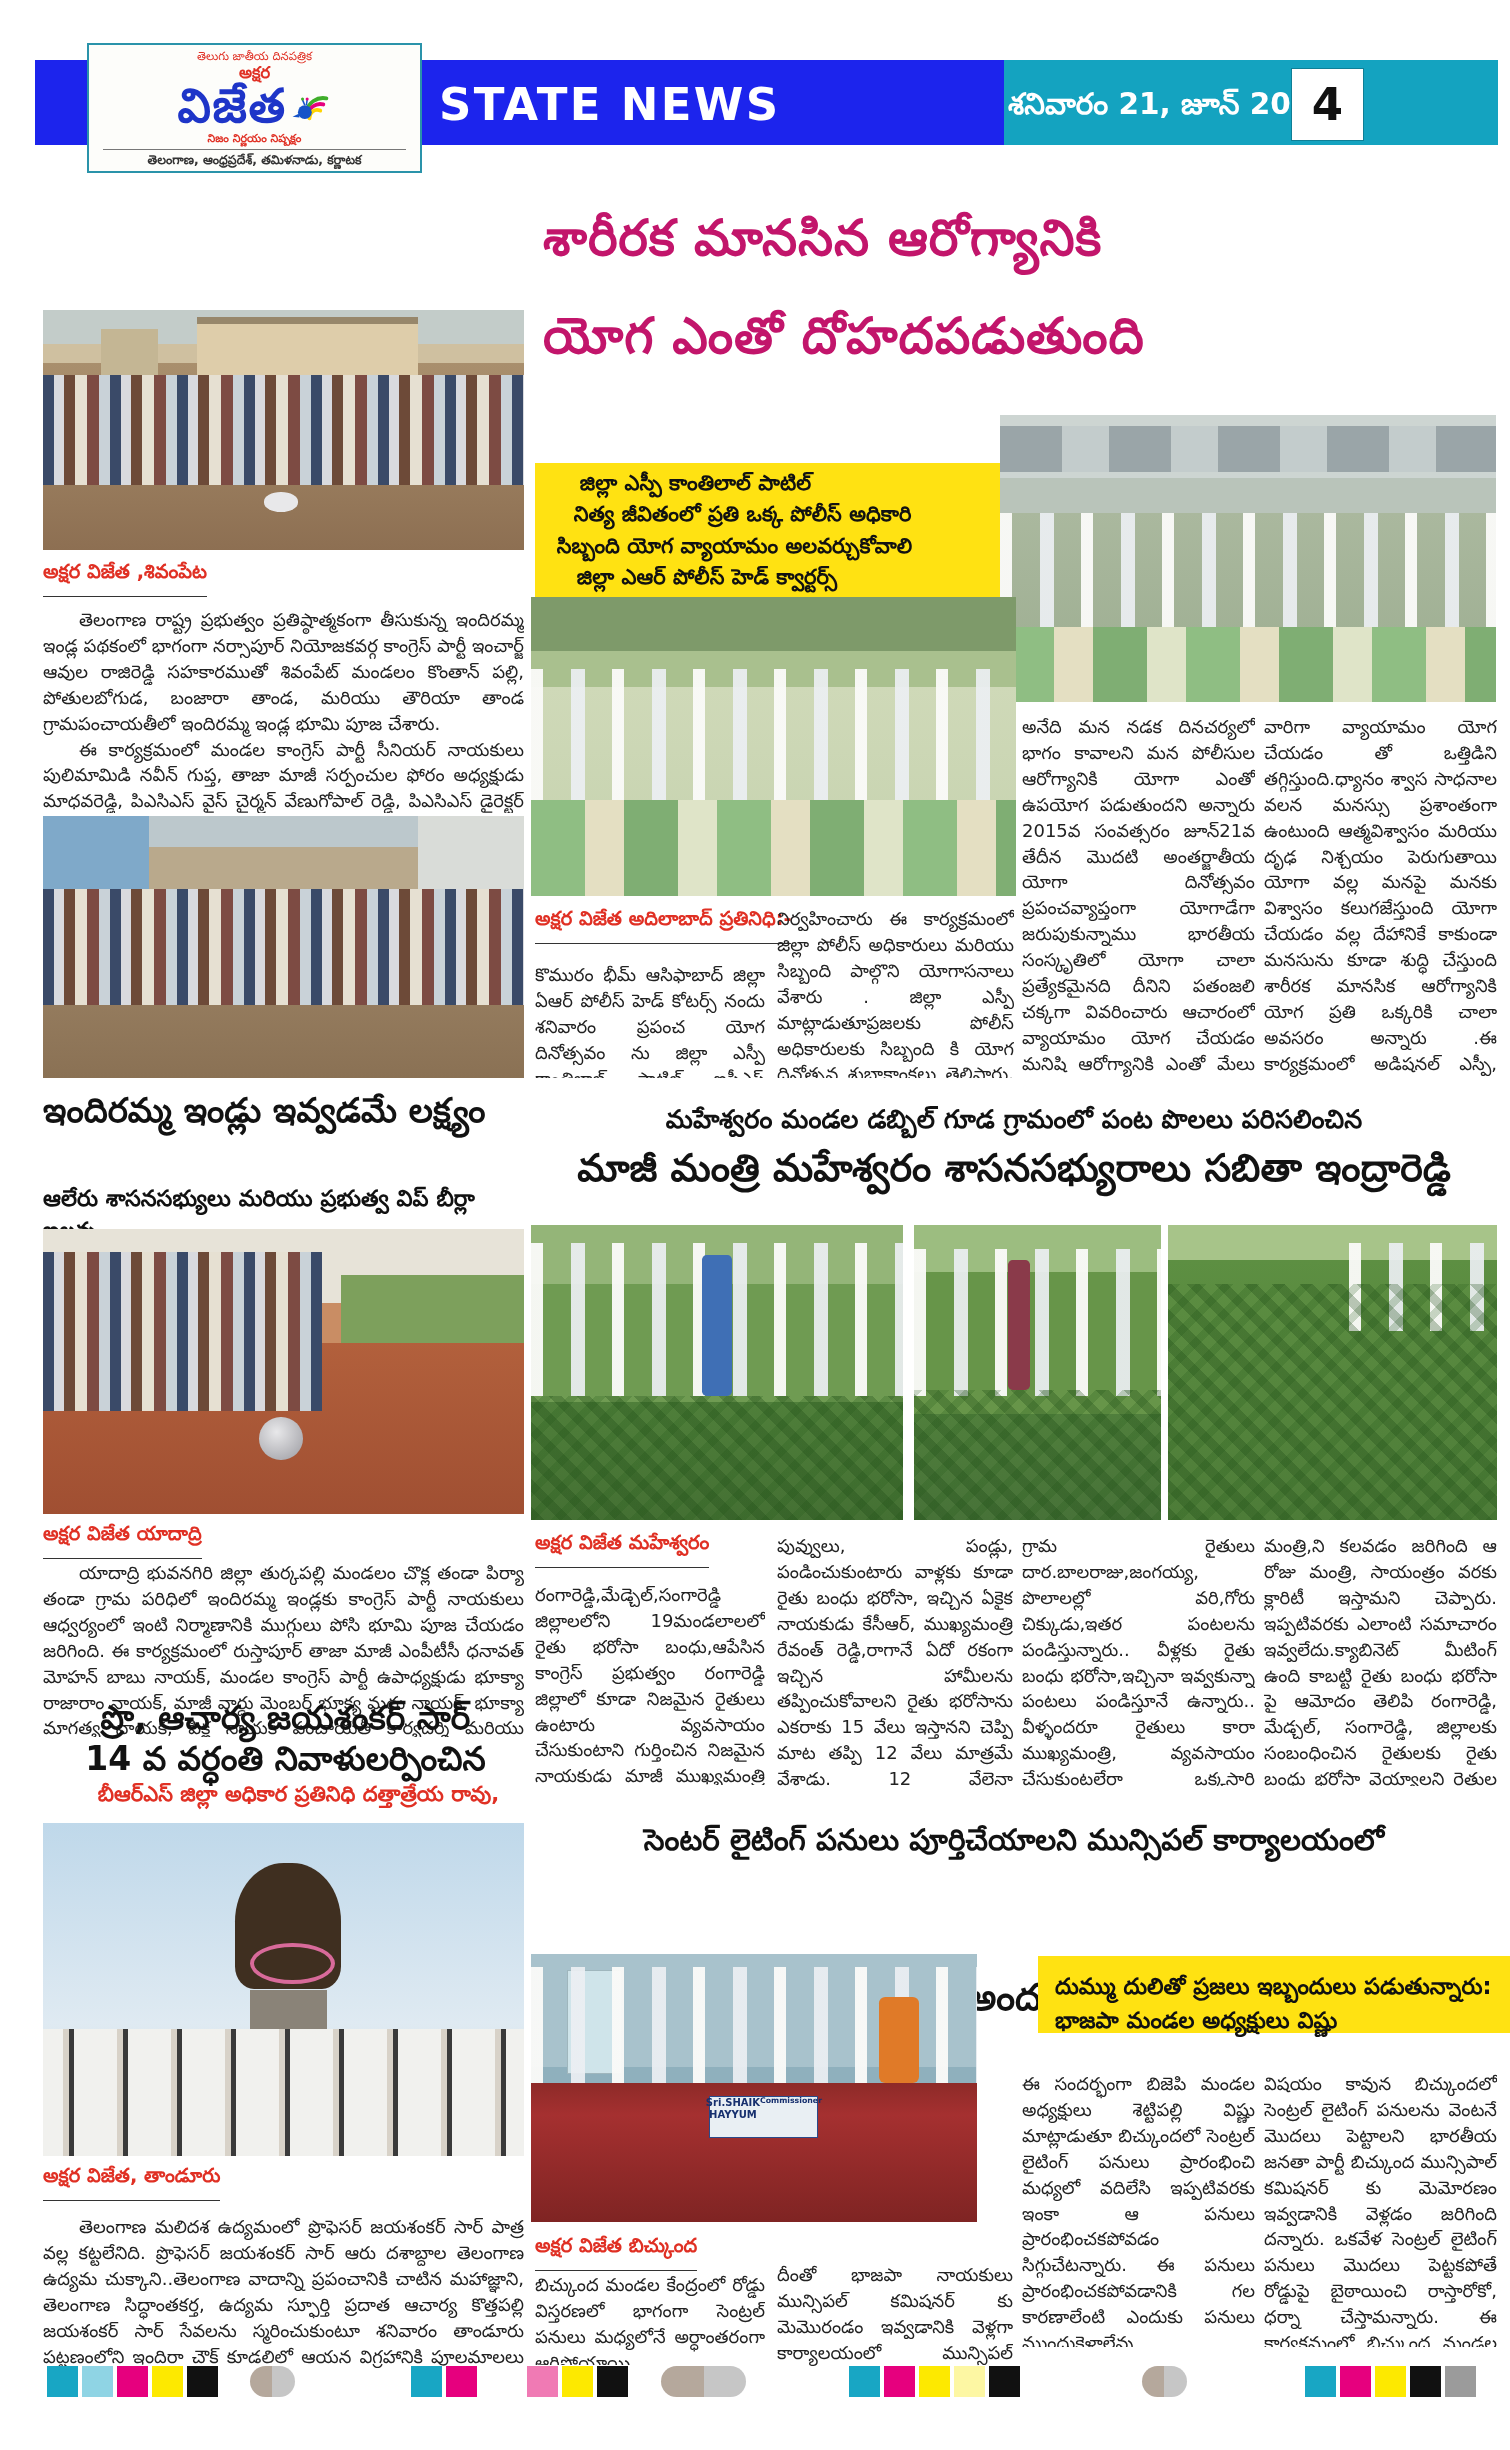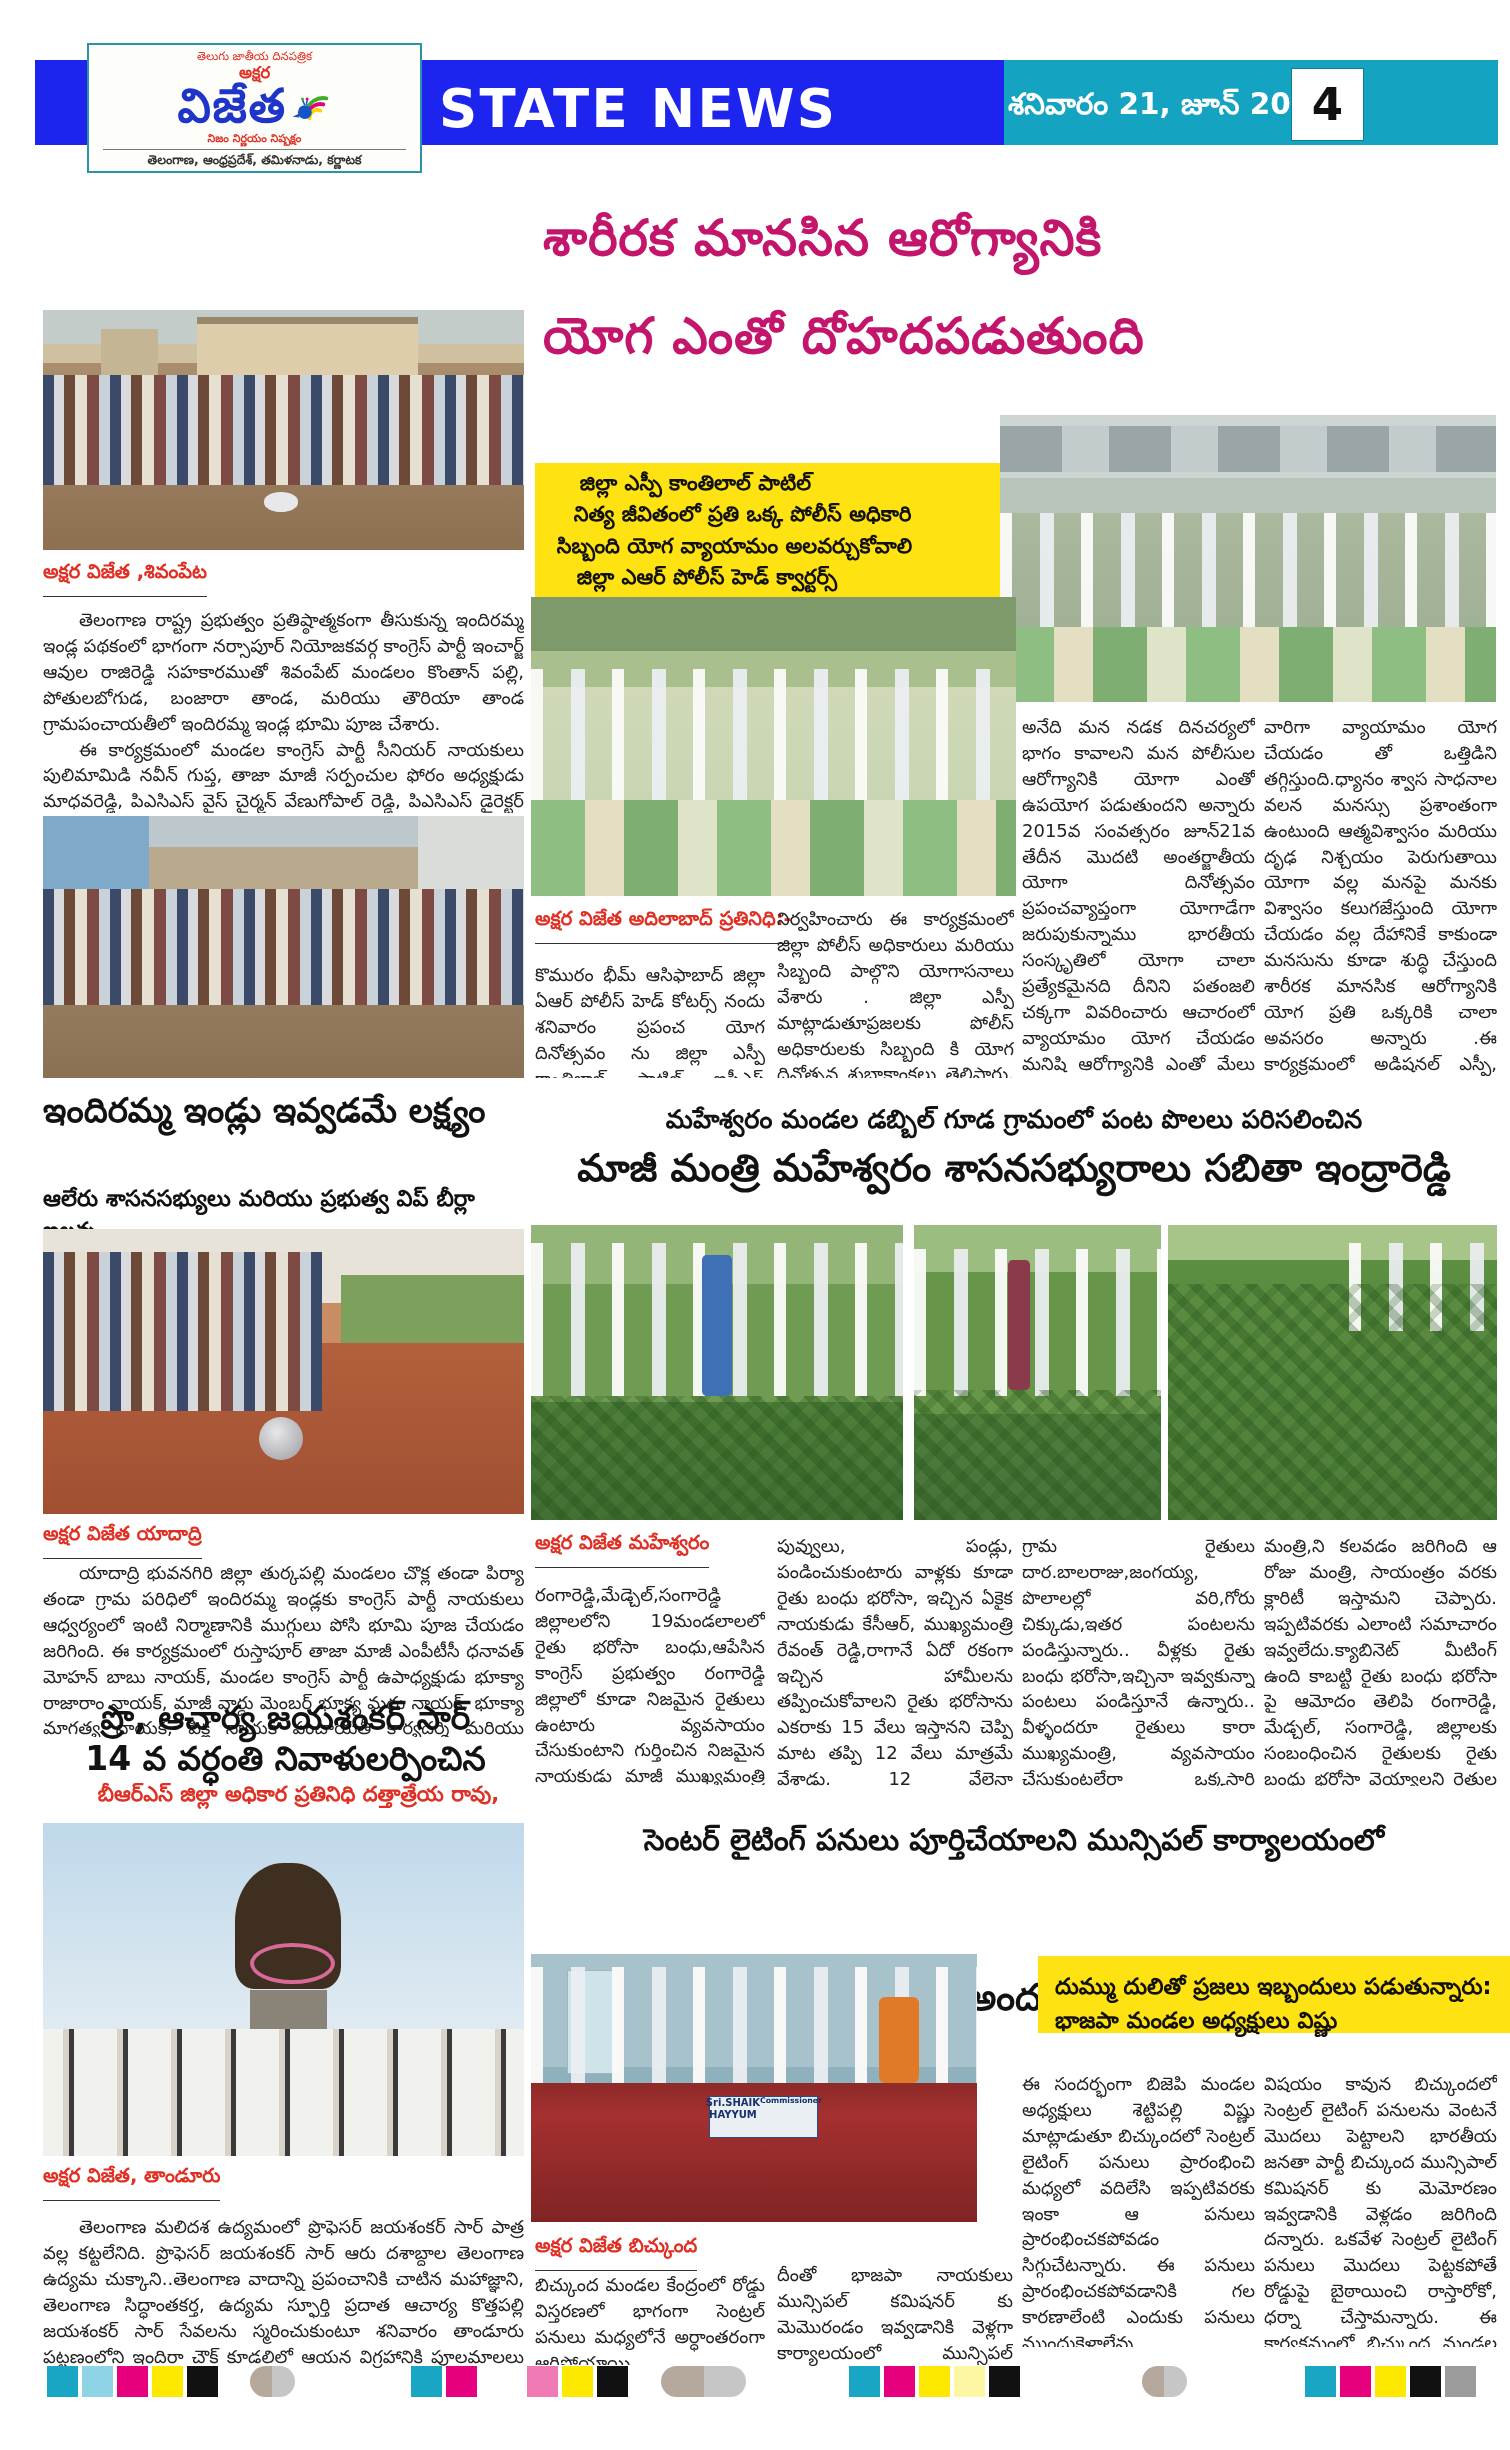--- a/index.html
+++ b/index.html
@@ -6,21 +6,21 @@
   #page {
     position:relative; width:1511px; height:2450px; background:#ffffff;
     font-family:"DejaVu Sans","Liberation Sans",sans-serif; color:#1a1a1a; overflow:hidden;
   }
   .abs { position:absolute; }
   .l { position:absolute; }
 
   
   .mast-blue { background:var(--masthead-blue,#1c24ed); }
   .mast-teal { background:var(--header-teal,#14a3c0); }
-  .state-news { color:#fff; font-weight:bold; font-size:53px; letter-spacing:2.3px; white-space:nowrap; }
+  .state-news { color:#fff; font-weight:bold; font-size:45px; letter-spacing:2.3px; white-space:nowrap; }
   .mast-date { color:#fff; font-weight:bold; font-size:29.5px; text-align:center; white-space:nowrap; }
   .pagenum-box { background:#fff; border:1.6px solid #0e7f96; display:flex; align-items:center; justify-content:center;
                  font-size:45px; font-weight:bold; color:#111; }
   .logo-box { background:#fdfdfa; border:2.3px solid #2a93aa; box-sizing:border-box; text-align:center; padding-top:4.7px; z-index:5; }
   .logo-tagline { color:var(--caption-red,#e03024); font-size:11.6px; font-weight:normal; line-height:1.2; }
   .logo-aksh { color:var(--caption-red,#e03024); font-size:16.3px; font-weight:bold; line-height:1.15; }
   .logo-brand-row { display:flex; align-items:center; justify-content:center; gap:4.7px; }
   .logo-brand { color:var(--brand-blue,#1e35c8); font-size:47px; font-weight:bold; line-height:1.02;
                 text-shadow:0 0 1.6px #fff; letter-spacing:1.6px; }
   .logo-motto { color:var(--caption-red,#e03024); font-size:11px; font-weight:bold; margin-top:1.6px; }

